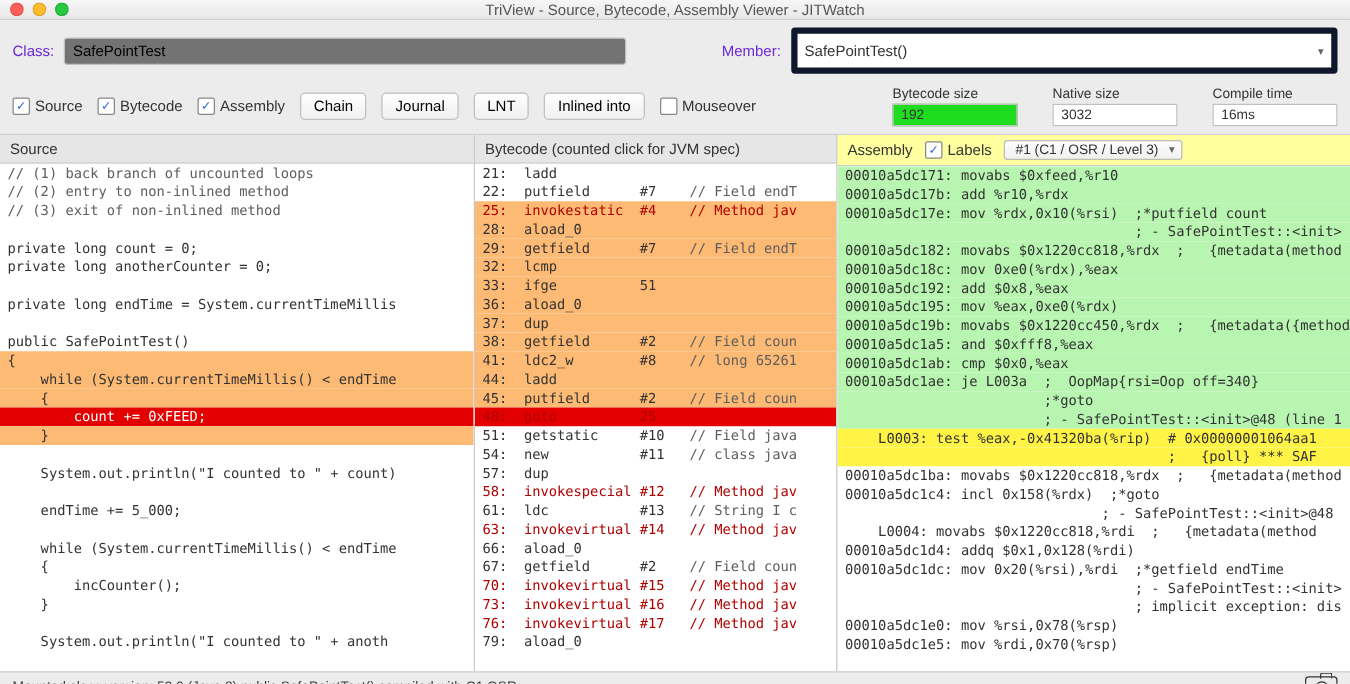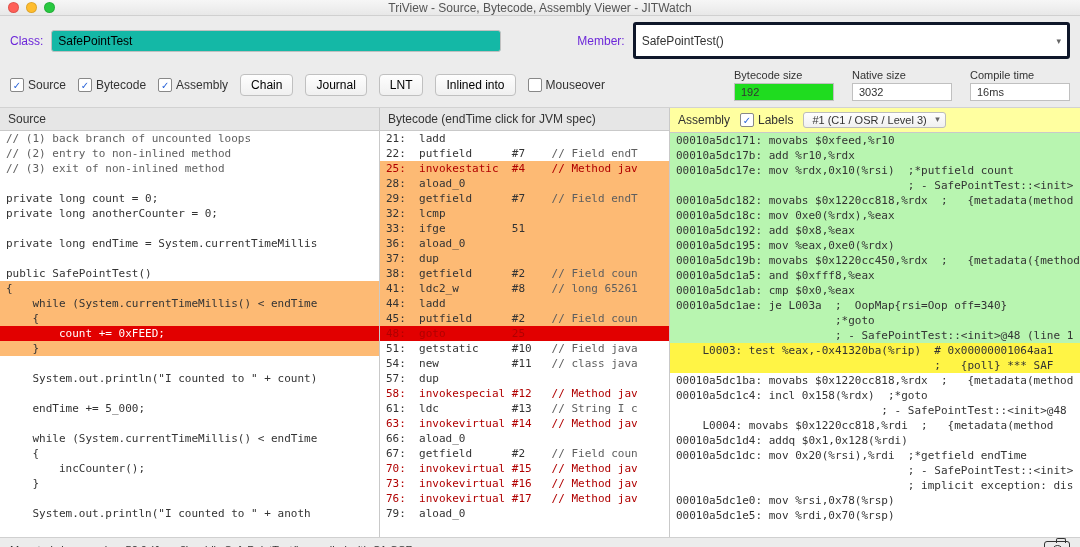--- a/index.html
+++ b/index.html
@@ -27,46 +27,46 @@
 .tl { width: 11px; height: 11px; border-radius: 50%; border: 0.5px solid rgba(0,0,0,0.12); }
 .tl.red { background: #ff5f57; }
 .tl.yel { background: #ffbd2e; }
 .tl.grn { background: #28c940; }
 .toprow {
   display: flex; align-items: center; padding: 6px 10px; gap: 8px;
   background: #ececec;
 }
 .label { font-size: 12px; color: #6d28d9; }
 .textfield {
-  background: #14b8a6; border: 1px solid #c0c0c0; border-radius: 3px;
+  background: #737373; border: 1px solid #c0c0c0; border-radius: 3px;
   height: 22px; padding: 2px 6px; font-size: 12px;
 }
 .classfield { flex: 0 0 450px; }
 .memberdd {
-  flex: 1; background: #fff; border: 3px solid #0f172a; border-radius: 3px;
+  flex: 1; background: #fff; border: 5px solid #0f172a; border-radius: 3px;
   height: 37px; padding: 8px 6px; font-size: 12px; display: flex;
   align-items: center; justify-content: space-between;
 }
 .memberdd .chev { color: #666; font-size: 9px; }
 .row2 {
   display: flex; align-items: center; padding: 4px 10px 6px; gap: 12px;
   background: #ececec; border-bottom: 1px solid #d2d2d2;
 }
 .chk { display: flex; align-items: center; gap: 4px; font-size: 12px; }
 .chkbox {
   width: 14px; height: 14px; border: 1px solid #888; border-radius: 2px;
   background: #fff; display: inline-flex; align-items: center; justify-content: center;
   font-size: 10px; color: #2a64d8;
 }
 .btn {
   background: linear-gradient(#fefefe,#f0f0f0); border: 1px solid #c0c0c0;
   border-radius: 4px; padding: 3px 10px; font-size: 12px; cursor: pointer;
 }
 .metrics { margin-left: auto; display: flex; gap: 18px; }
-.metric { display: flex; flex-direction: column; gap: 2px; font-size: 11px; }
+.metric { display: flex; flex-direction: column; gap: 2px; font-size: 11px; margin-left: 10px; }
 .metric .mval { background: #fff; border: 1px solid #c0c0c0; padding: 2px 6px; width: 100px; }
 .metric .mval.green { background: #1fdc1f; }
 .panes {
   display: flex; height: calc(100% - 22px - 36px - 36px - 24px);
 }
 .pane { display: flex; flex-direction: column; border-right: 1px solid #c9c9c9; overflow: hidden; }
 .pane:last-child { border-right: none; }
 .p1 { flex: 0 0 380px; }
 .p2 { flex: 0 0 290px; }
 .p3 { flex: 1; }
@@ -174,21 +174,21 @@
     </div>
   </div>
 </div>
 
 <div class="panes">
   <div class="pane p1">
     <div class="panehdr">Source</div>
     <div class="panebody" id="source-body"><div class="ln cmt">// (1) back branch of uncounted loops</div><div class="ln cmt">// (2) entry to non-inlined method</div><div class="ln cmt">// (3) exit of non-inlined method</div><div class="ln">&nbsp;</div><div class="ln">private long count = 0;</div><div class="ln">private long anotherCounter = 0;</div><div class="ln">&nbsp;</div><div class="ln">private long endTime = System.currentTimeMillis</div><div class="ln">&nbsp;</div><div class="ln">public SafePointTest()</div><div class="ln hl-pink">{</div><div class="ln hl-pink">    while (System.currentTimeMillis() &lt; endTime</div><div class="ln hl-pink">    {</div><div class="ln hl-red">        count += 0xFEED;</div><div class="ln hl-pink">    }</div><div class="ln">&nbsp;</div><div class="ln">    System.out.println("I counted to " + count)</div><div class="ln">&nbsp;</div><div class="ln">    endTime += 5_000;</div><div class="ln">&nbsp;</div><div class="ln">    while (System.currentTimeMillis() &lt; endTime</div><div class="ln">    {</div><div class="ln">        incCounter();</div><div class="ln">    }</div><div class="ln">&nbsp;</div><div class="ln">    System.out.println("I counted to " + anoth</div></div>
   </div>
   <div class="pane p2">
-    <div class="panehdr">Bytecode (endTime click for JVM spec)</div>
+    <div class="panehdr">Bytecode (counted click for JVM spec)</div>
     <div class="panebody" id="bytecode-body"><div class="ln"><span>21:  ladd                </span></div><div class="ln"><span>22:  putfield      #7    </span><span class="cmt">// Field endT</span></div><div class="ln hl-pink"><span class="red">25:  invokestatic  #4    </span><span class="red">// Method jav</span></div><div class="ln hl-pink"><span>28:  aload_0             </span></div><div class="ln hl-pink"><span>29:  getfield      #7    </span><span class="cmt">// Field endT</span></div><div class="ln hl-pink"><span>32:  lcmp                </span></div><div class="ln hl-pink"><span>33:  ifge          51    </span></div><div class="ln hl-pink"><span>36:  aload_0             </span></div><div class="ln hl-pink"><span>37:  dup                 </span></div><div class="ln hl-pink"><span>38:  getfield      #2    </span><span class="cmt">// Field coun</span></div><div class="ln hl-pink"><span>41:  ldc2_w        #8    </span><span class="cmt">// long 65261</span></div><div class="ln hl-pink"><span>44:  ladd                </span></div><div class="ln hl-pink"><span>45:  putfield      #2    </span><span class="cmt">// Field coun</span></div><div class="ln hl-red"><span class="red">48:  goto          25    </span></div><div class="ln"><span>51:  getstatic     #10   </span><span class="cmt">// Field java</span></div><div class="ln"><span>54:  new           #11   </span><span class="cmt">// class java</span></div><div class="ln"><span>57:  dup                 </span></div><div class="ln"><span class="red">58:  invokespecial #12   </span><span class="red">// Method jav</span></div><div class="ln"><span>61:  ldc           #13   </span><span class="cmt">// String I c</span></div><div class="ln"><span class="red">63:  invokevirtual #14   </span><span class="red">// Method jav</span></div><div class="ln"><span>66:  aload_0             </span></div><div class="ln"><span>67:  getfield      #2    </span><span class="cmt">// Field coun</span></div><div class="ln"><span class="red">70:  invokevirtual #15   </span><span class="red">// Method jav</span></div><div class="ln"><span class="red">73:  invokevirtual #16   </span><span class="red">// Method jav</span></div><div class="ln"><span class="red">76:  invokevirtual #17   </span><span class="red">// Method jav</span></div><div class="ln"><span>79:  aload_0             </span></div></div>
   </div>
   <div class="pane p3">
     <div class="panehdr asm">
       <span>Assembly</span>
       <label class="chk">
         <span class="chkbox">✓</span>
         <span>Labels</span>
       </label>
       <span class="select">#1 (C1 / OSR / Level 3)</span>

